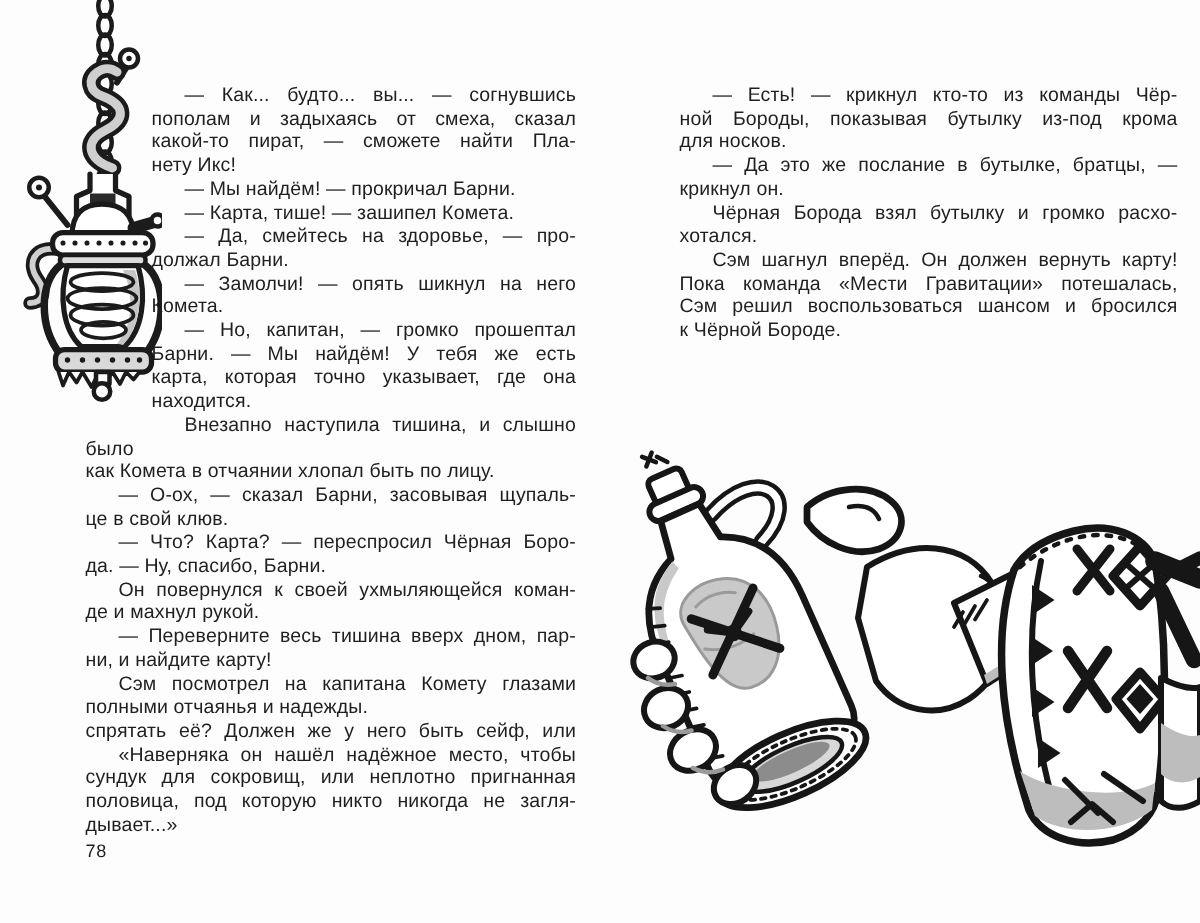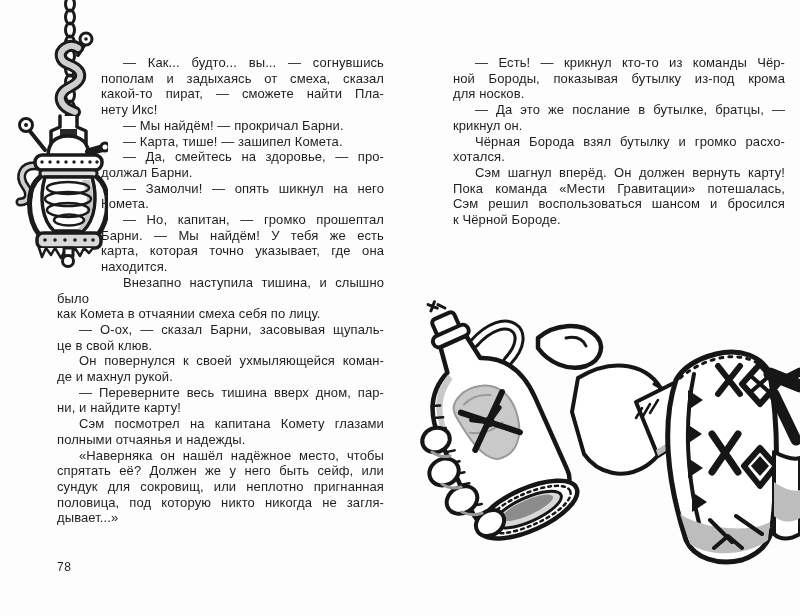--- a/index.html
+++ b/index.html
@@ -67,41 +67,45 @@
         <div class="line lastline">Комета.</div>
       </div>
       <div class="para">
         <div class="line first">— Но, капитан, — громко прошептал</div>
         <div class="line">Барни. — Мы найдём! У тебя же есть</div>
         <div class="line">карта, которая точно указывает, где она</div>
         <div class="line lastline">находится.</div>
       </div>
       <div class="para">
         <div class="line first">Внезапно наступила тишина, и слышно было</div>
-        <div class="line lastline">как Комета в отчаянии смеха себя по лицу.</div>
+        <div class="line lastline">как Комета в отчаянии хлопал быть по лицу.</div>
       </div>
       <div class="para">
         <div class="line first">— О-ох, — сказал Барни, засовывая щупаль-</div>
         <div class="line lastline">це в свой клюв.</div>
       </div>
       <div class="para">
+        <div class="line first">— Что? Карта? — переспросил Чёрная Боро-</div>
+        <div class="line lastline">да. — Ну, спасибо, Барни.</div>
+      </div>
+      <div class="para">
         <div class="line first">Он повернулся к своей ухмыляющейся коман-</div>
         <div class="line lastline">де и махнул рукой.</div>
       </div>
       <div class="para">
         <div class="line first">— Переверните весь тишина вверх дном, пар-</div>
         <div class="line lastline">ни, и найдите карту!</div>
       </div>
       <div class="para">
         <div class="line first">Сэм посмотрел на капитана Комету глазами</div>
         <div class="line lastline">полными отчаянья и надежды.</div>
       </div>
       <div class="para">
+        <div class="line">спрятать её? Должен же у него быть сейф, или</div>
         <div class="line first">«Наверняка он нашёл надёжное место, чтобы</div>
-        <div class="line">спрятать её? Должен же у него быть сейф, или</div>
         <div class="line">сундук для сокровищ, или неплотно пригнанная</div>
         <div class="line">половица, под которую никто никогда не загля-</div>
         <div class="line lastline">дывает...»</div>
       </div>
     </div>
 
   <div class="textcol textcol-right">
       <div class="para">
         <div class="line first">— Есть! — крикнул кто-то из команды Чёр-</div>
         <div class="line">ной Бороды, показывая бутылку из-под крома</div>

